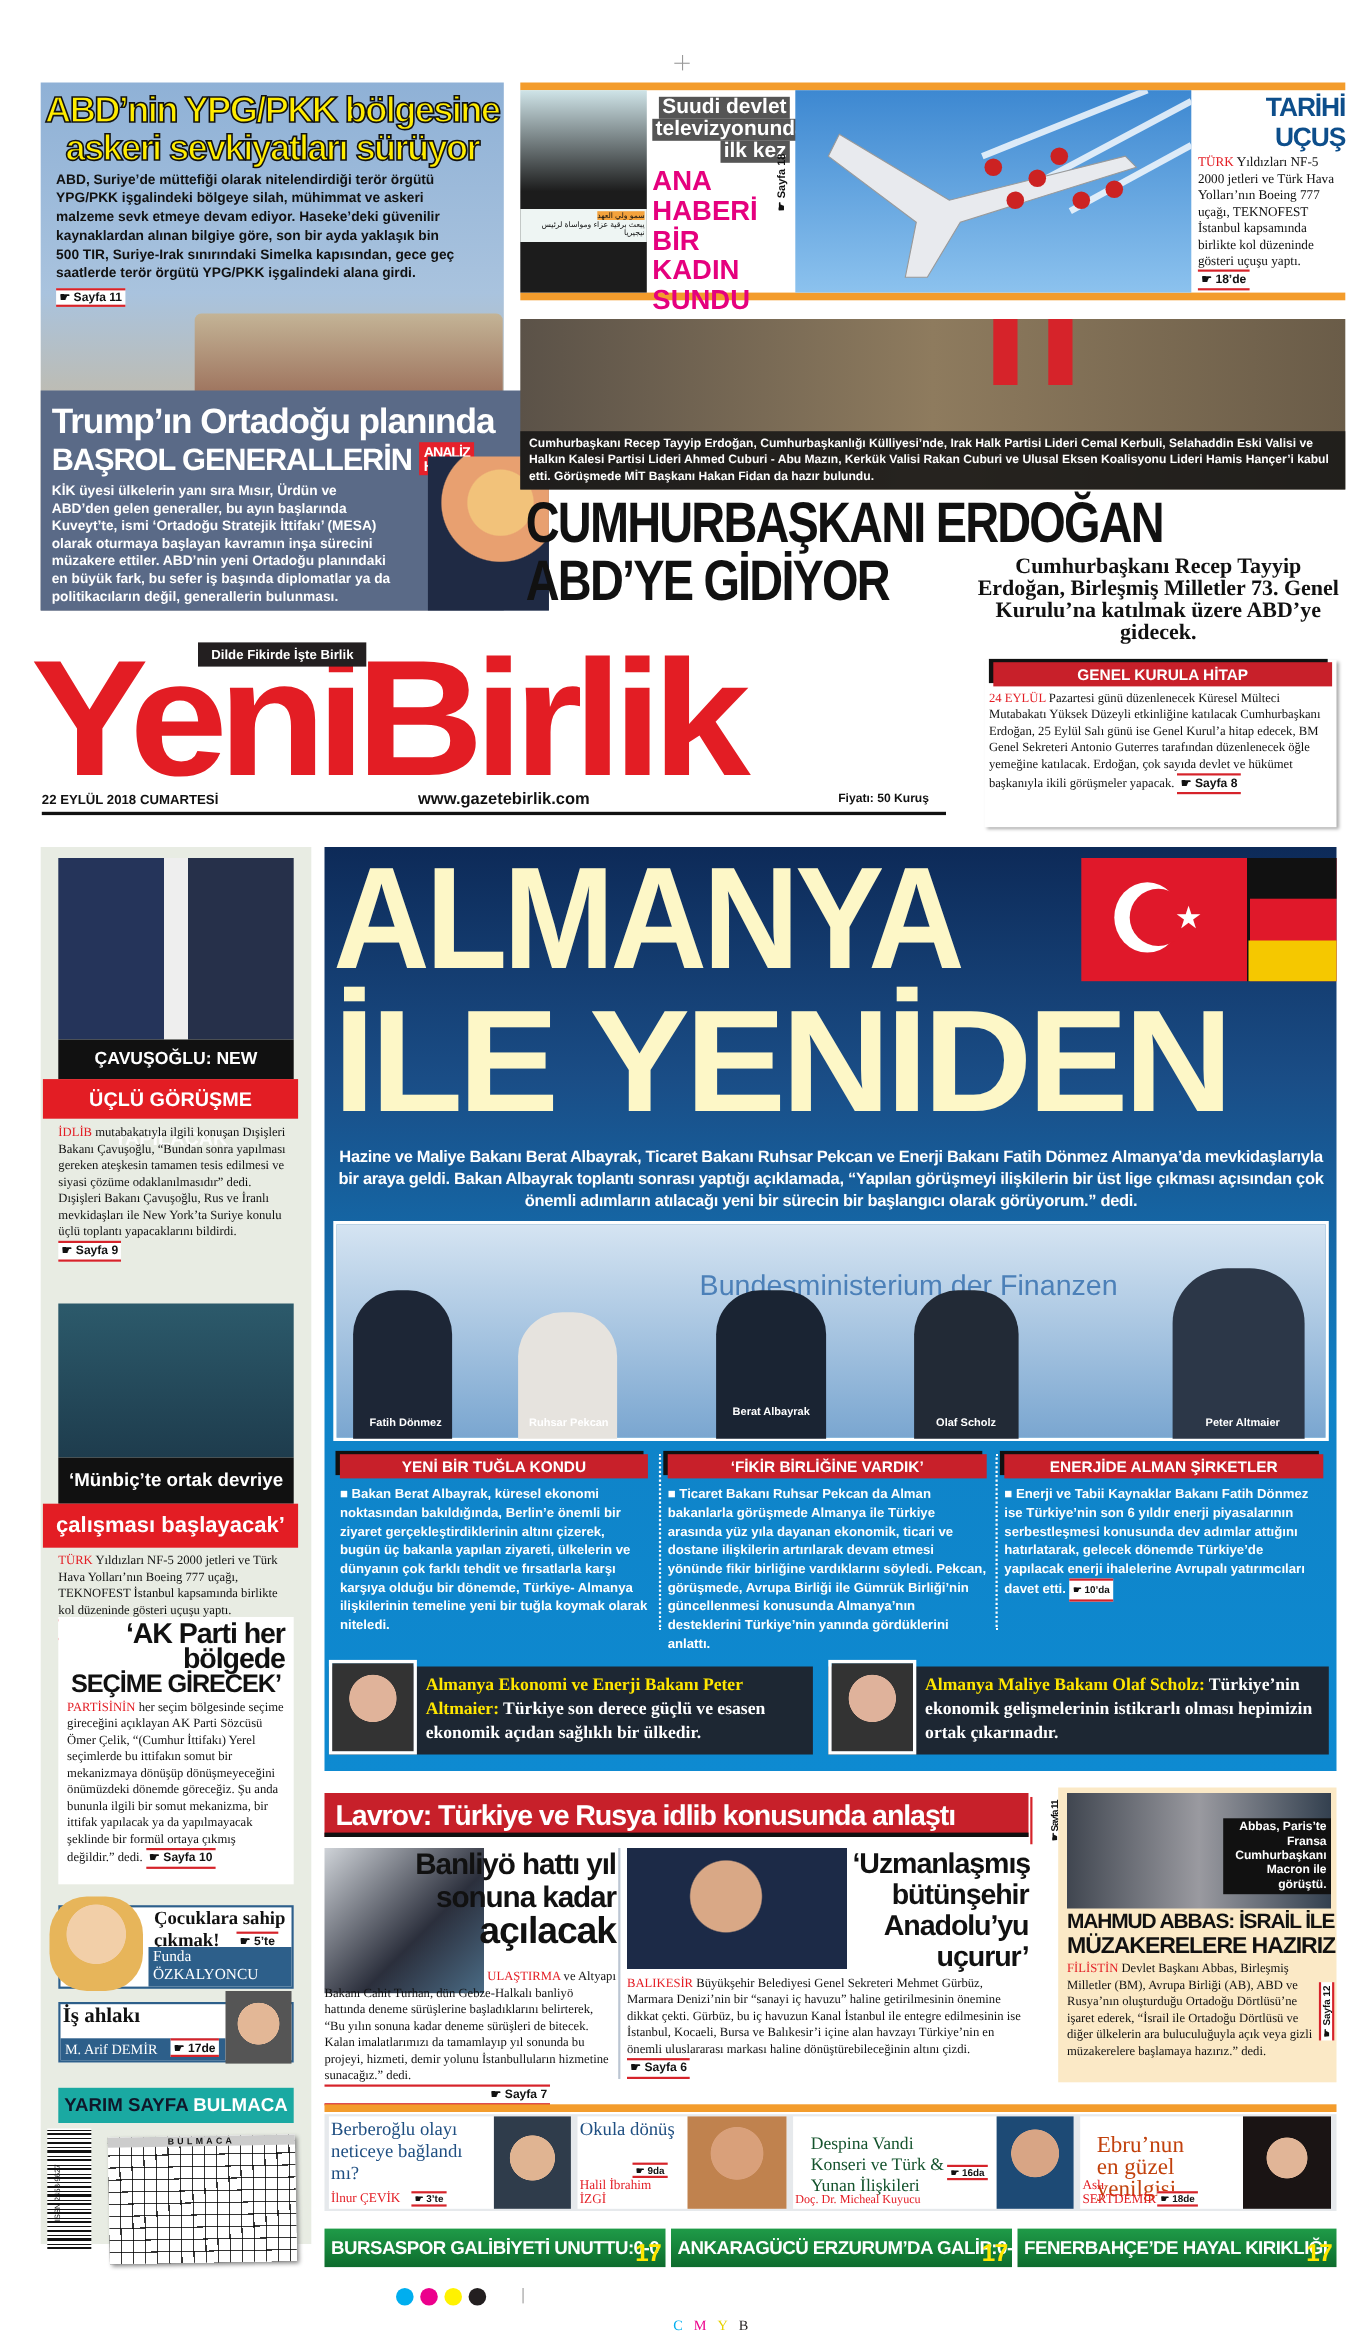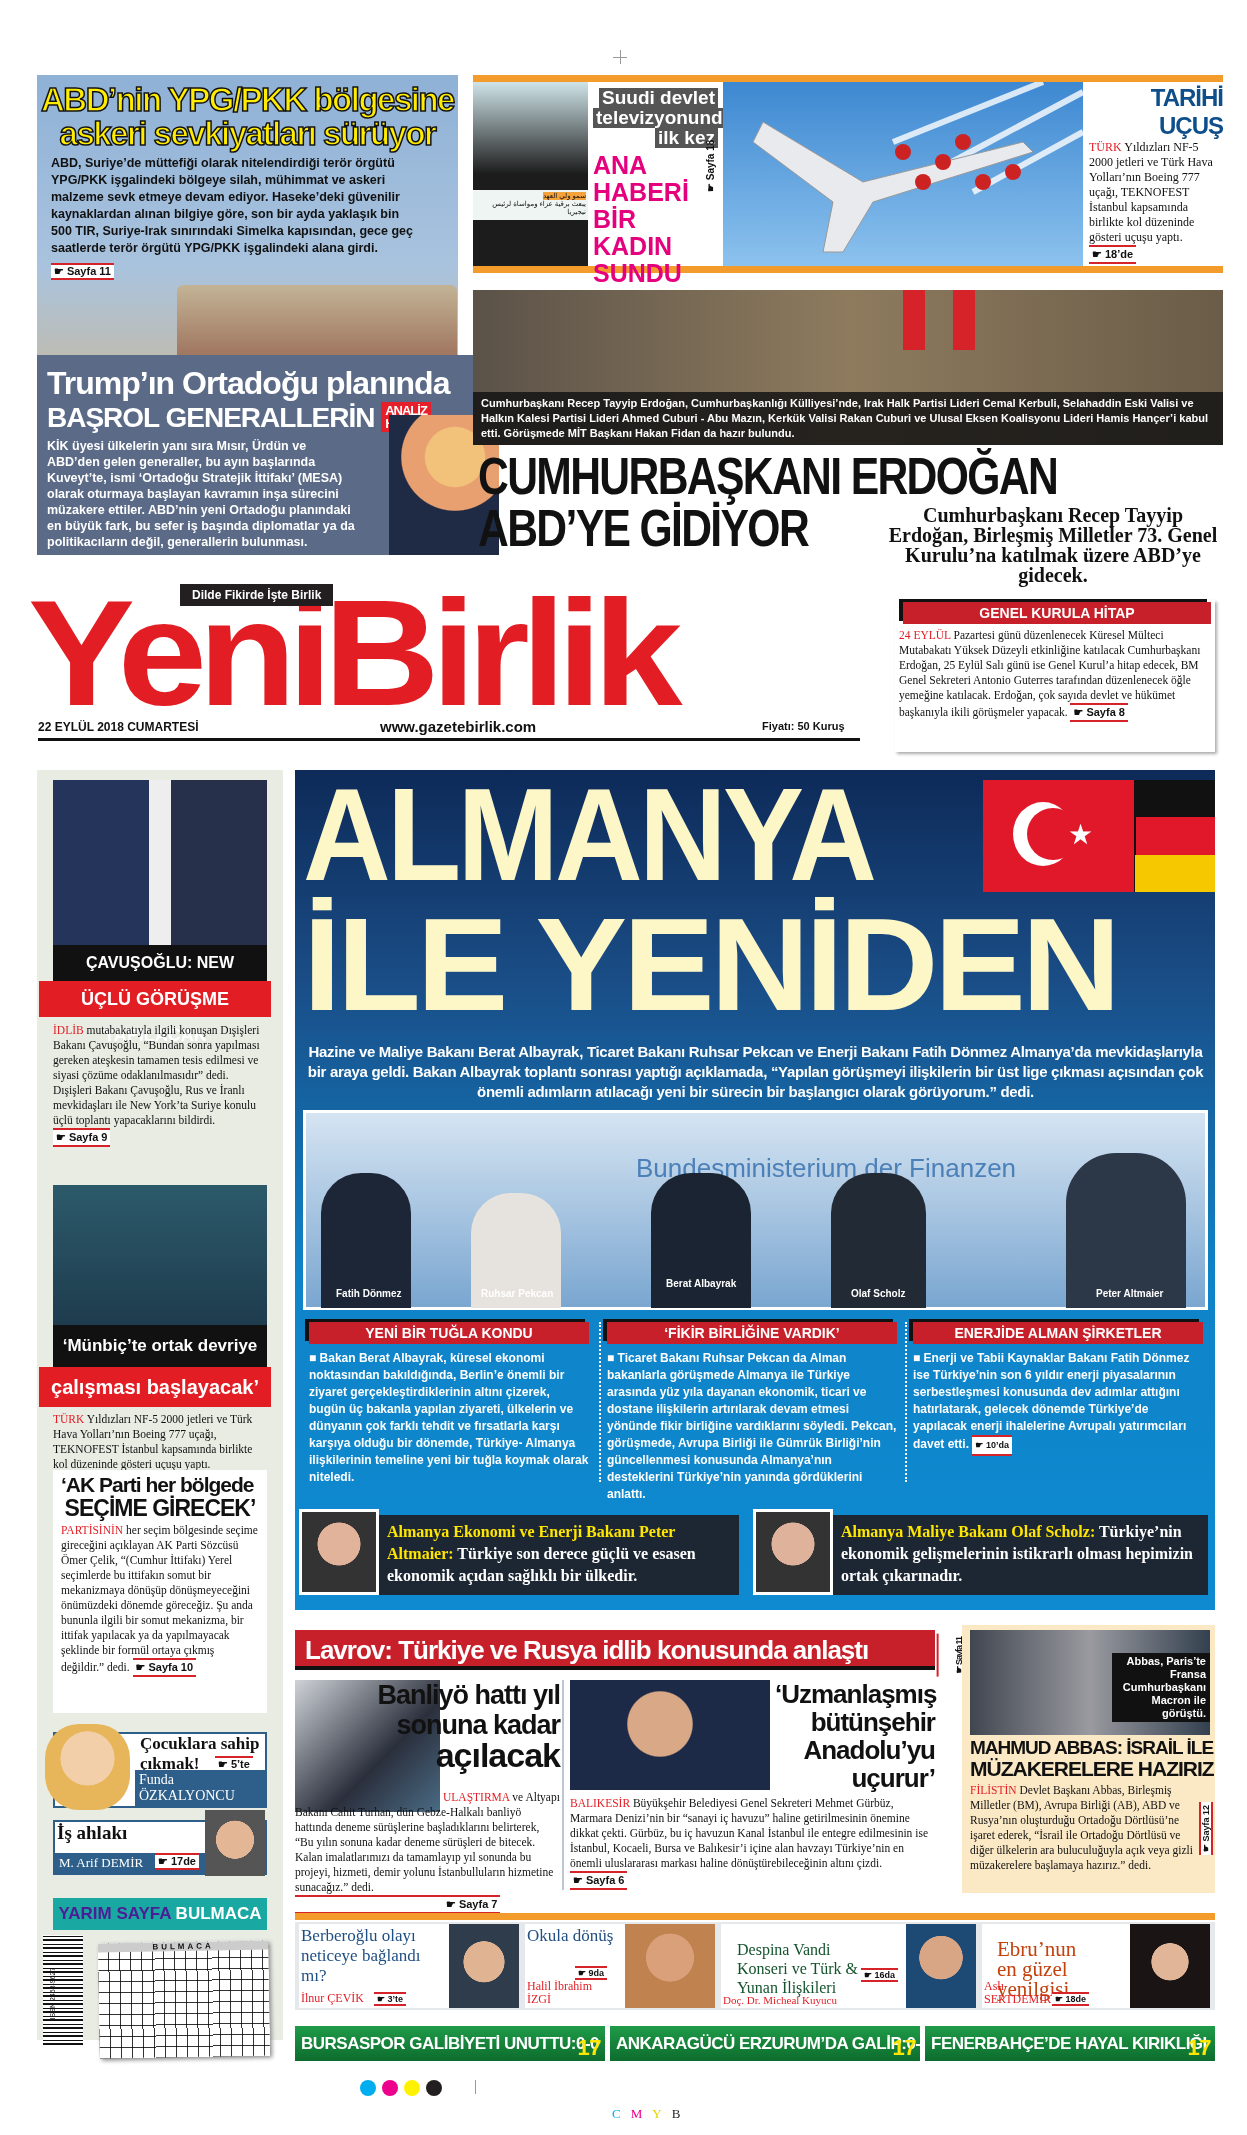--- a/index.html
+++ b/index.html
@@ -128,39 +128,39 @@
   <div class="abs blackbar" style="left:16px;top:175px;width:214px;height:36px;font-size:16px;line-height:36px">ÇAVUŞOĞLU: NEW YORK’TA</div>
   <div class="abs redbar" style="left:2px;top:211px;width:232px;height:36px;font-size:18px;line-height:36px">ÜÇLÜ GÖRÜŞME YAPILACAK</div>
   <div class="abs lp" style="left:16px;top:253px;width:214px"><span class="red">İDLİB</span><span> mutabakatıyla ilgili konuşan Dışişleri Bakanı Çavuşoğlu, “Bundan sonra yapılması gereken ateşkesin tamamen tesis edilmesi ve siyasi çözüme odaklanılmasıdır” dedi. Dışişleri Bakanı Çavuşoğlu, Rus ve İranlı mevkidaşları ile New York’ta Suriye konulu üçlü toplantı yapacaklarını bildirdi.</span> <span class="ref" style="font-family:'Liberation Sans',sans-serif">☛ Sayfa 9</span></div>
 
   <div class="abs photo" style="left:16px;top:415px;width:214px;height:140px;background:linear-gradient(180deg,#2c5a6b,#1e3c4d)"></div>
   <div class="abs blackbar" style="left:16px;top:555px;width:214px;height:42px;font-size:17px;line-height:42px">‘Münbiç’te ortak devriye</div>
   <div class="abs redbar" style="left:2px;top:597px;width:232px;height:40px;font-size:20px;line-height:40px">çalışması başlayacak’</div>
   <div class="abs lp" style="left:16px;top:642px;width:214px"><span class="red">TÜRK</span><span> Yıldızları NF-5 2000 jetleri ve Türk Hava Yolları’nın Boeing 777 uçağı, TEKNOFEST İstanbul kapsamında birlikte kol düzeninde gösteri uçuşu yaptı.</span> <span class="ref" style="font-family:'Liberation Sans',sans-serif">☛ Sayfa 8</span></div>
 
   <div class="abs" style="left:16px;top:700px;width:214px;height:243px;background:#fff;padding:4px 8px">
-    <div style="font-weight:bold;font-size:21px;line-height:22px;text-align:left;letter-spacing:-1px">‘AK Parti her bölgede</div>
+    <div style="font-weight:bold;font-size:26px;line-height:22px;text-align:right;letter-spacing:-1px">‘AK Parti her bölgede</div>
     <div style="font-weight:bold;font-size:23px;line-height:24px;text-align:center;letter-spacing:-1px">SEÇİME GİRECEK’</div>
     <div class="lp" style="margin-top:3px"><span class="red">PARTİSİNİN</span><span> her seçim bölgesinde seçime gireceğini açıklayan AK Parti Sözcüsü Ömer Çelik, “(Cumhur İttifakı) Yerel seçimlerde bu ittifakın somut bir mekanizmaya dönüşüp dönüşmeyeceğini önümüzdeki dönemde göreceğiz. Şu anda bununla ilgili bir somut mekanizma, bir ittifak yapılacak ya da yapılmayacak şeklinde bir formül ortaya çıkmış değildir.” dedi.</span> <span class="ref" style="font-family:'Liberation Sans',sans-serif">☛ Sayfa 10</span></div>
   </div>
 
   <div class="abs" style="left:16px;top:962px;width:214px;height:76px;border:2px solid #2d5f8a;background:#fff">
     <div class="abs" style="left:-10px;top:-10px;width:85px;height:86px;border-radius:40%;background:radial-gradient(circle at 50% 40%,#f2cfa8 0 40%,#e7b55a 41%)"></div>
     <div class="abs serif" style="left:85px;top:0;width:125px;font-size:17px;line-height:20px;font-weight:bold">Çocuklara sahip çıkmak!</div>
     <span class="abs ref" style="left:160px;top:22px">☛ 5’te</span>
     <div class="abs serif" style="left:80px;bottom:0;right:0;background:#2d5f8a;color:#fff;font-size:14px;padding:2px 4px">Funda ÖZKALYONCU</div>
   </div>
   <div class="abs" style="left:16px;top:1050px;width:214px;height:55px;border:2px solid #2d5f8a;background:#fff">
     <div class="abs serif" style="left:2px;top:0;font-size:19px;font-weight:bold">İş ahlakı</div>
     <div class="abs serif" style="left:0;bottom:0;width:150px;background:#2d5f8a;color:#fff;font-size:13px;padding:2px 4px">M. Arif DEMİR</div>
     <span class="abs ref" style="left:100px;bottom:3px">☛ 17de</span>
     <div class="abs" style="right:0;top:-12px;width:60px;height:66px;background:radial-gradient(circle at 50% 45%,#e3b796 0 40%,#555 41%)"></div>
   </div>
 
-  <div class="abs" style="left:16px;top:1128px;width:214px;height:32px;background:#1aa9a2;font-weight:bold;font-size:17px;line-height:32px;text-align:center"><span style="color:#4c1d95">YARIM SAYFA</span> <span style="color:#fff">BULMACA</span></div>
+  <div class="abs" style="left:16px;top:1128px;width:214px;height:32px;background:#1aa9a2;font-weight:bold;font-size:17px;line-height:32px;text-align:center"><span style="color:#0f172a">YARIM SAYFA</span> <span style="color:#fff">BULMACA</span></div>
   <div class="abs" style="left:6px;top:1165px;width:40px;height:110px;background:repeating-linear-gradient(0deg,#111 0 2px,#fff 2px 4px,#111 4px 5px,#fff 5px 8px)"></div>
   <div class="abs" style="left:-10px;top:1220px;font-size:7px;transform:rotate(-90deg)">ISSN 2458-9627</div>
   <div class="abs" style="left:62px;top:1172px;width:170px;height:115px;background:repeating-linear-gradient(0deg,#fff 0 10px,#333 10px 11px),repeating-linear-gradient(90deg,#fff 0 10px,#333 10px 11px);background-blend-mode:multiply;box-shadow:2px 2px 4px #888;transform:rotate(-1deg)">
     <div style="background:#ccc;font-size:8px;font-weight:bold;text-align:center;letter-spacing:3px">BULMACA</div>
   </div>
 </div>
 
 <div id="main" class="abs">
   <div class="abs" style="left:8px;top:0;font-weight:bold;font-size:132px;line-height:130px;color:#fdf7c7;letter-spacing:-4px;transform:scaleX(.92);transform-origin:left">ALMANYA</div>
   <div class="abs" style="left:8px;top:130px;font-weight:bold;font-size:132px;line-height:130px;color:#fdf7c7;letter-spacing:-4px;transform:scaleX(1.04);transform-origin:left">İLE YENİDEN</div>

